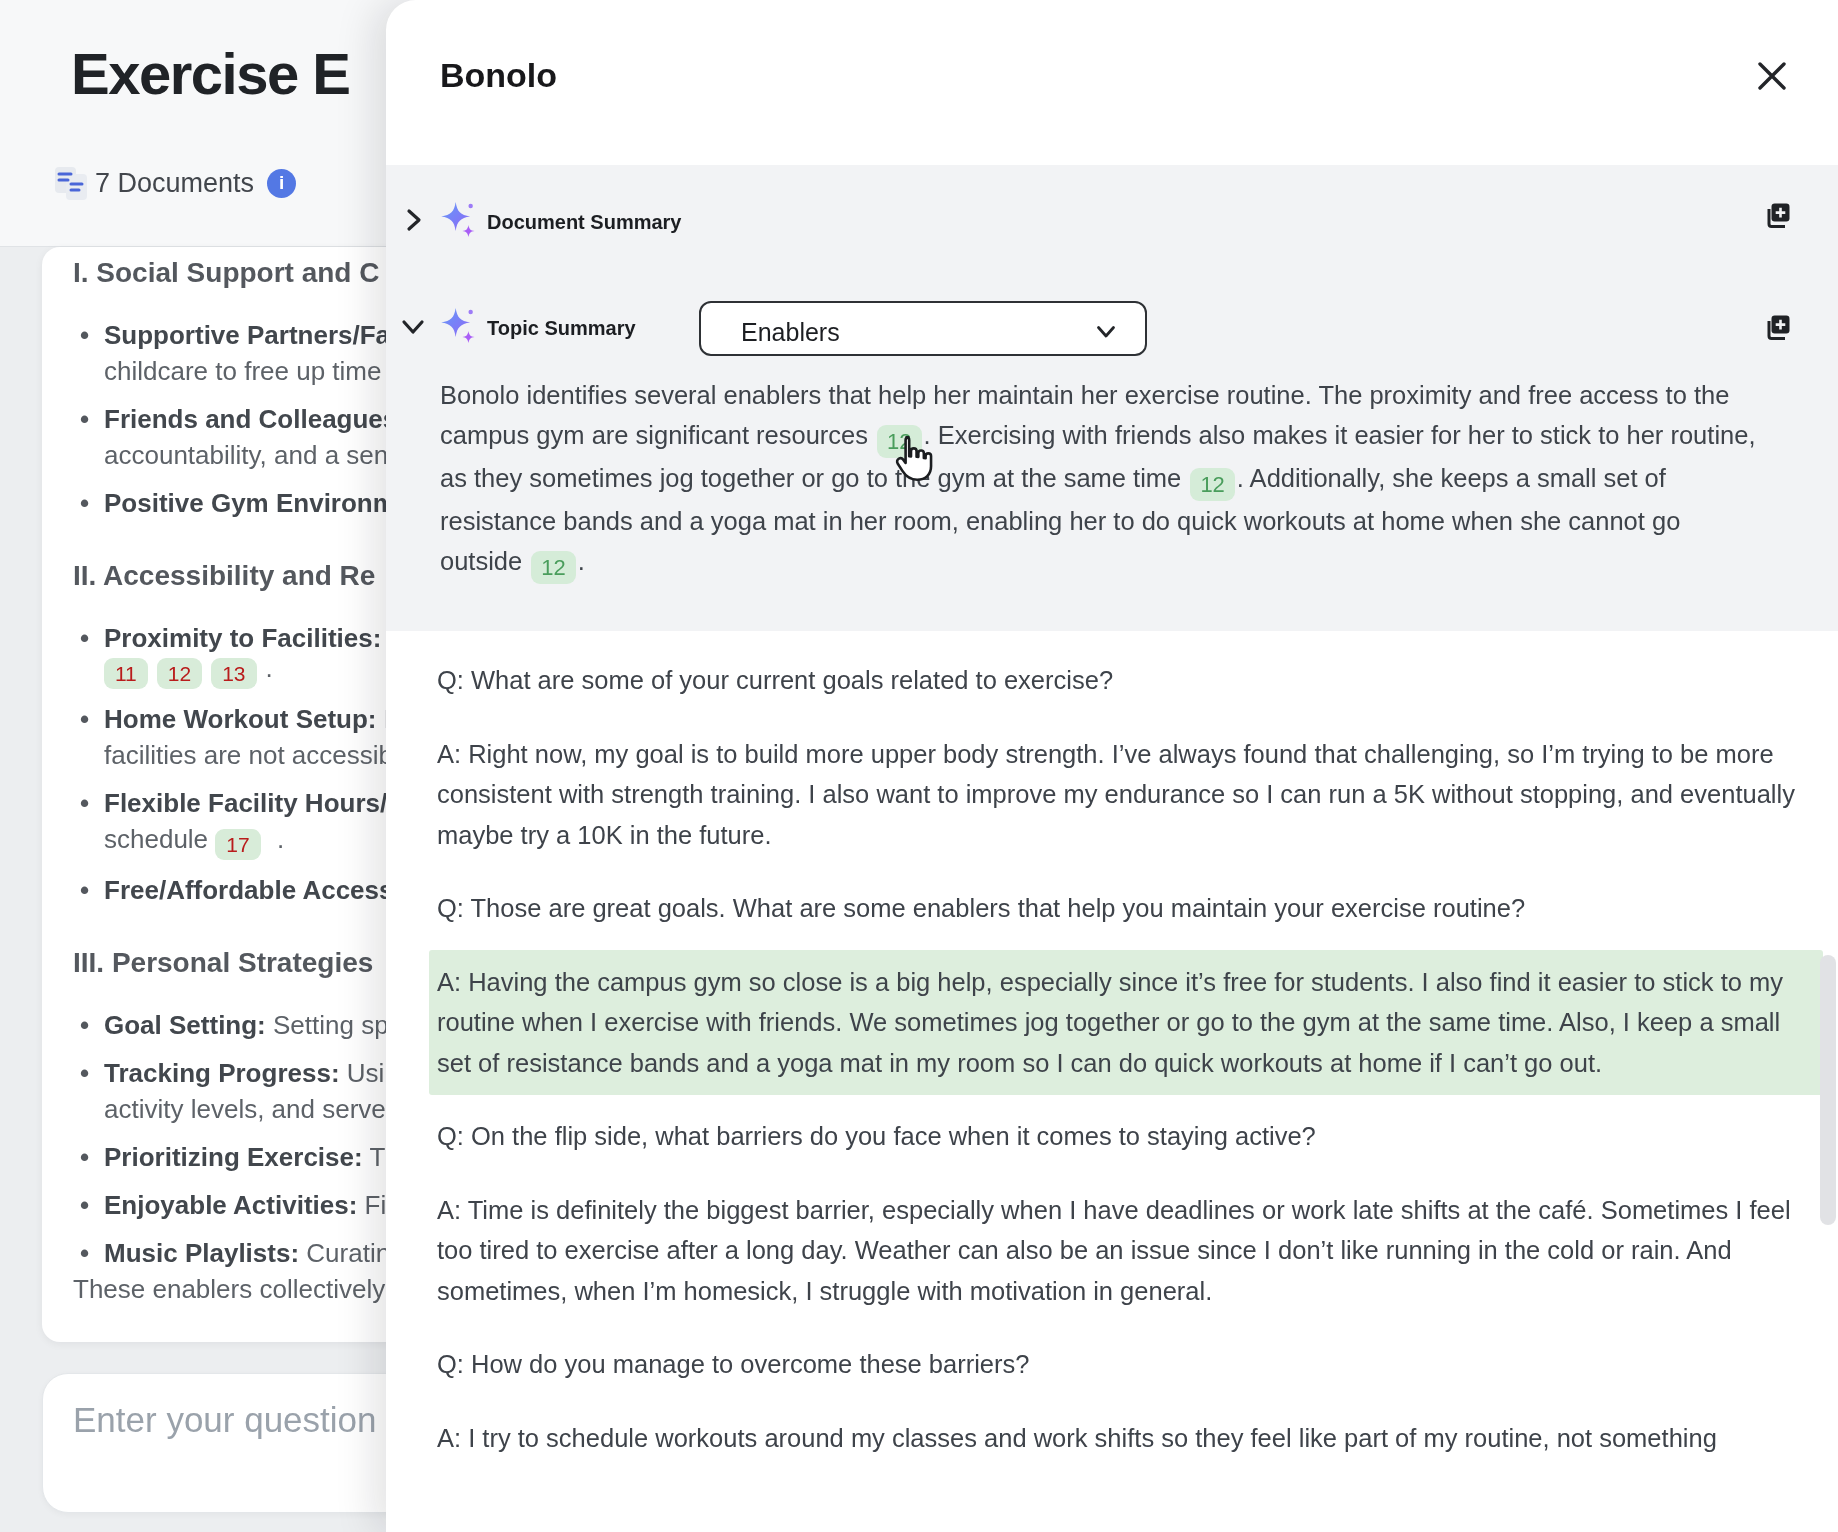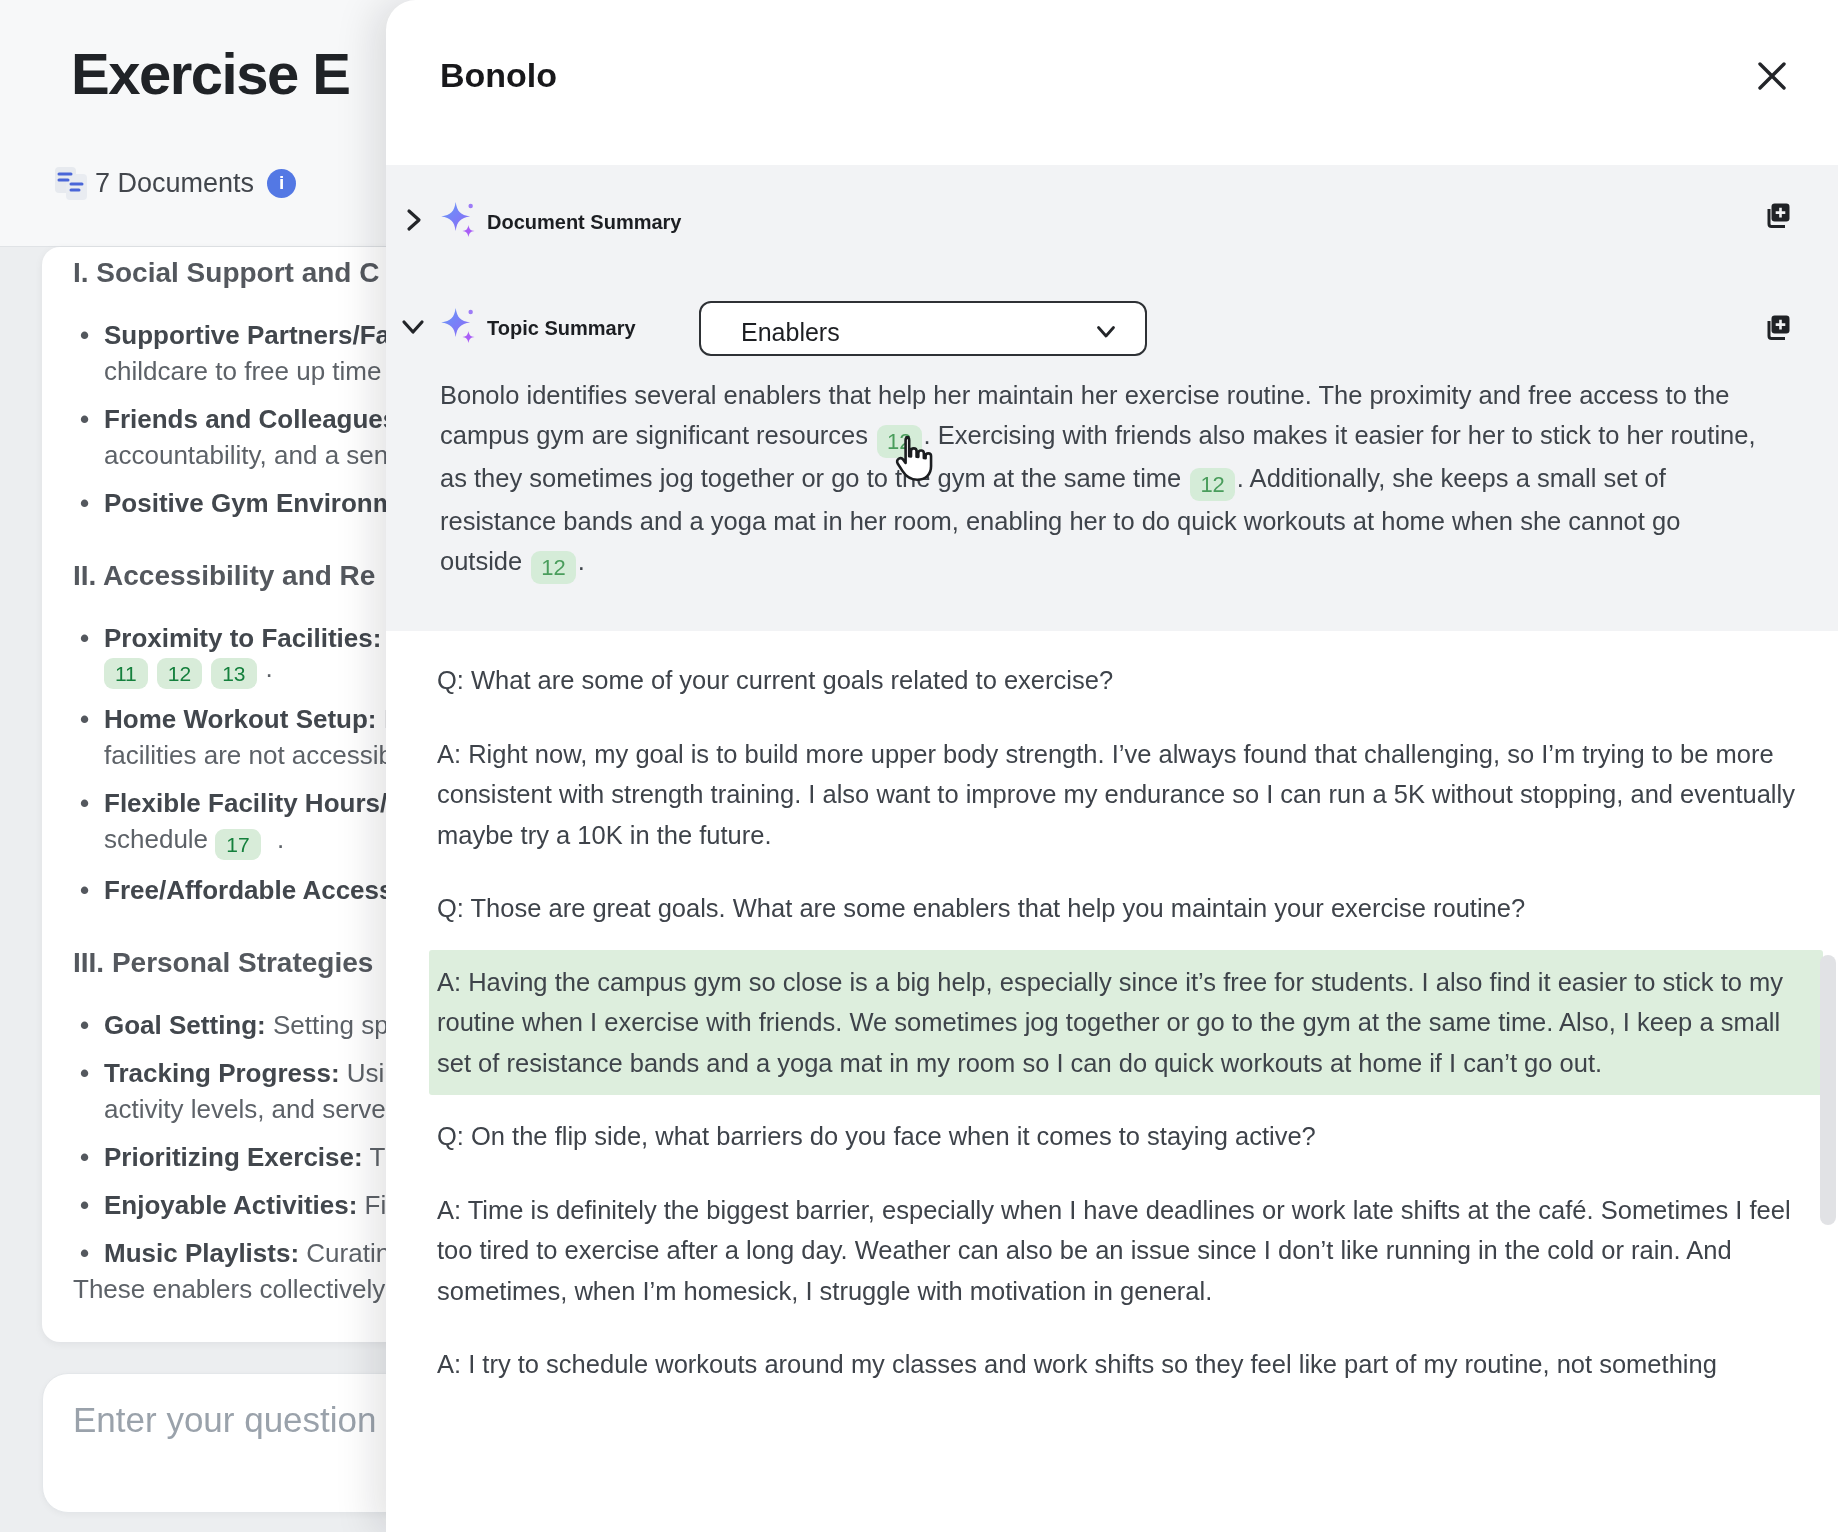--- a/index.html
+++ b/index.html
@@ -16,21 +16,21 @@
   .outline-card{position:absolute;left:42px;top:247px;width:562px;height:1095px;background:#ffffff;border-radius:18px;box-shadow:0 2px 8px rgba(20,24,30,.06);padding:8px 0 0 31px;overflow:hidden;box-sizing:border-box;}
   .o-row{font-size:26px;line-height:36px;color:#5d6268;white-space:nowrap;}
   .o-row.heading{font-size:28px;font-weight:700;color:#54585e;margin-top:37px;margin-bottom:26px;}
   .o-row.heading:first-child{margin-top:0;}
   .o-row.bullet{margin-top:12px;padding-left:31px;position:relative;}
   .o-row.bullet::before{content:"\2022";position:absolute;left:7px;top:0;color:#54585e;font-weight:700;}
   .o-row .lead{font-weight:700;color:#42474d;}
   .o-row.cont{padding-left:31px;}
   .o-row.cont.badge-row{margin-top:-6px;}
   .o-row.plain{margin-top:0;}
-  .cite{display:inline-block;background:#d8ecd9;color:#15803d;font-size:21px;line-height:31px;padding:0 11px;border-radius:9px;margin-right:9px;vertical-align:-4px;}
+  .cite{display:inline-block;background:#d8ecd9;color:#b91c1c;font-size:21px;line-height:31px;padding:0 11px;border-radius:9px;margin-right:9px;vertical-align:-4px;}
   .question-box{position:absolute;left:42px;top:1373px;width:562px;height:140px;background:#fff;border:1.5px solid #e4e7ea;border-radius:26px;box-sizing:border-box;box-shadow:0 2px 6px rgba(20,24,30,.04);}
   .question-box textarea{width:100%;height:100%;border:none;outline:none;resize:none;background:transparent;box-sizing:border-box;padding:26px 30px;font-family:"Liberation Sans",sans-serif;font-size:35px;color:#2b2f33;}
   .question-box textarea::placeholder{color:#9aa2ab;}
   
   .panel{position:absolute;left:386px;top:0;width:1452px;height:1532px;background:#ffffff;border-top-left-radius:30px;box-shadow:-12px 0 40px rgba(15,18,22,.12);}
   .panel-title{position:absolute;left:54px;top:56px;font-size:34px;font-weight:700;color:#18181b;}
   .close-btn{position:absolute;left:1366px;top:57px;width:40px;height:40px;display:flex;align-items:center;justify-content:center;cursor:pointer;background:none;border:none;padding:0;}
   .summary-band{position:absolute;left:0;top:165px;width:1452px;height:466px;background:#f2f3f5;}
   .icon-btn{position:absolute;background:none;border:none;padding:0;cursor:pointer;display:flex;align-items:center;justify-content:center;}
   .chev1{left:12px;top:206px;width:30px;height:30px;}
@@ -190,20 +190,21 @@
       <div class="sum-line">outside <span class="cite2">12</span>.</div>
     </div>
 
   <div class="transcript" id="transcript">
       <p class="">Q: What are some of your current goals related to exercise?</p>
       <p class="">A: Right now, my goal is to build more upper body strength. I’ve always found that challenging, so I’m trying to be more consistent with strength training. I also want to improve my endurance so I can run a 5K without stopping, and eventually maybe try a 10K in the future.</p>
       <p class="">Q: Those are great goals. What are some enablers that help you maintain your exercise routine?</p>
       <p class="highlight">A: Having the campus gym so close is a big help, especially since it’s free for students. I also find it easier to stick to my routine when I exercise with friends. We sometimes jog together or go to the gym at the same time. Also, I keep a small set of resistance bands and a yoga mat in my room so I can do quick workouts at home if I can’t go out.</p>
       <p class="">Q: On the flip side, what barriers do you face when it comes to staying active?</p>
       <p class="">A: Time is definitely the biggest barrier, especially when I have deadlines or work late shifts at the café. Sometimes I feel too tired to exercise after a long day. Weather can also be an issue since I don’t like running in the cold or rain. And sometimes, when I’m homesick, I struggle with motivation in general.</p>
+      <p class="">Q: How do you manage to overcome these barriers?</p>
       <p class="">A: I try to schedule workouts around my classes and work shifts so they feel like part of my routine, not something</p>
     </div>
 
   <div class="scroll-thumb"></div>
 
   <span class="cursor">
     <svg width="48" height="48" viewBox="0 0 24 24">
       <path d="M9.2 1.6c.78 0 1.4.62 1.4 1.4v8.1l.9.07V8.6c0-.77.62-1.39 1.39-1.39.77 0 1.39.62 1.39 1.39v2.78l.88.1V9.6c0-.76.62-1.38 1.38-1.38.76 0 1.38.62 1.38 1.38v2.42l.88.12v-1.1c0-.75.61-1.36 1.36-1.36s1.36.61 1.36 1.36v5.1c0 4.2-2.75 6.7-6.95 6.7-3.6 0-5.48-1.5-7.36-4.42l-2.38-3.7c-.5-.79-.28-1.84.51-2.34.75-.49 1.74-.3 2.27.43l1.19 1.63V3c0-.78.62-1.4 1.4-1.4z" fill="#ffffff" stroke="#1b1d20" stroke-width="1.3" stroke-linejoin="round"></path>
     </svg>
   </span>

